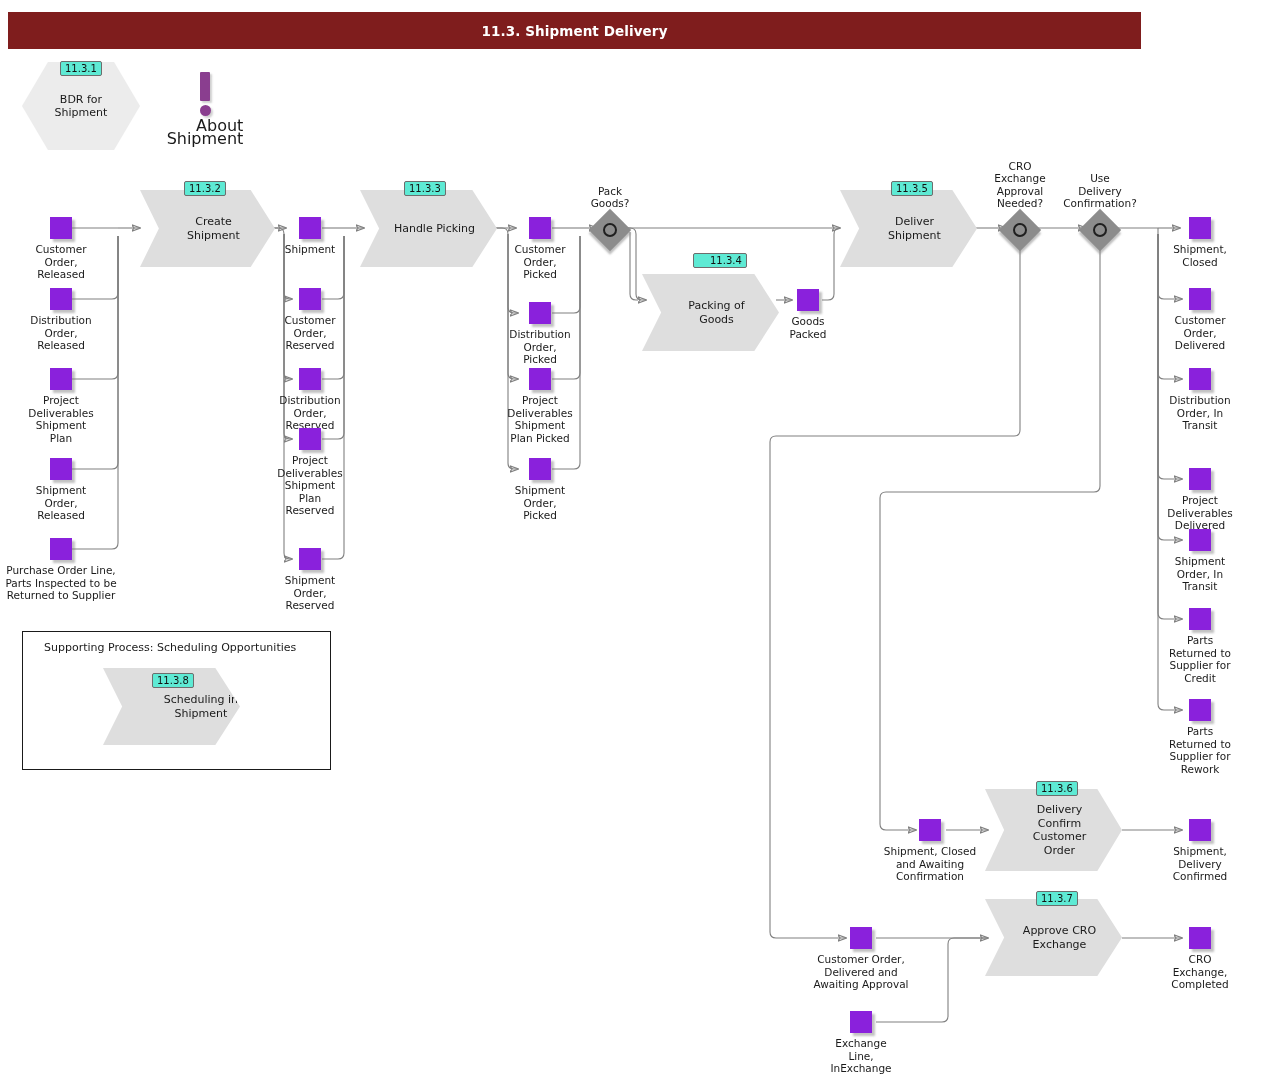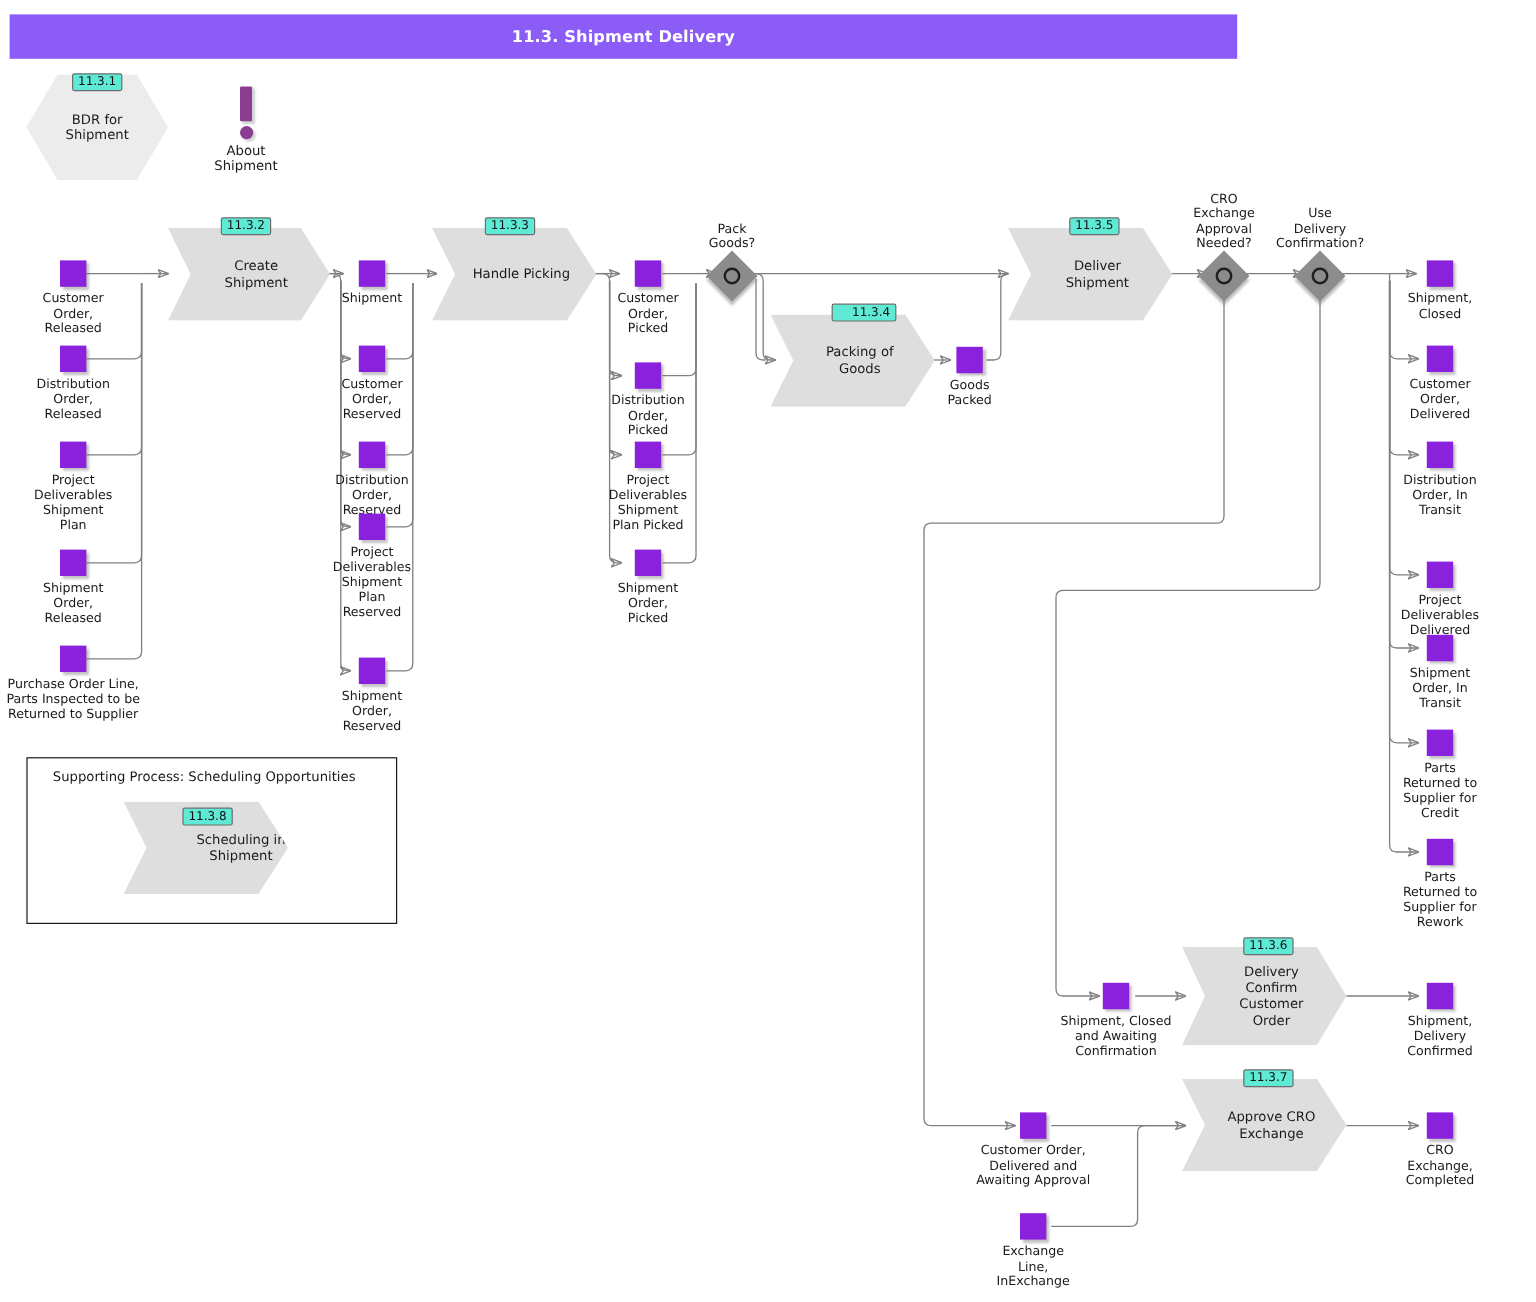--- a/index.html
+++ b/index.html
@@ -11,22 +11,22 @@
     font-family: "DejaVu Sans", sans-serif;
     position: relative;
     overflow: hidden;
   }
   #canvas { position: absolute; left: 0; top: 0; width: 1280px; height: 1085px; }
 
   
   .titlebar {
     position: absolute;
     left: 8px; top: 12px;
-    width: 1023px; height: 37px;
-    background: #8b5cf6;
+    width: 1133px; height: 37px;
+    background: #7f1d1d;
     color: #ffffff;
     font-size: 13.5px;
     font-weight: bold;
     display: flex; align-items: center; justify-content: center;
     letter-spacing: 0.1px;
   }
 
   
   .state { position: absolute; width: 0; height: 0; }
   .state .sq {
@@ -129,22 +129,22 @@
   }
   .annot .dot {
     position: absolute; left: -5.5px; top: -13px;
     width: 11px; height: 11px; border-radius: 50%;
     background: #8A3E8F;
     box-shadow: 2px 2px 2px rgba(150,150,150,0.45);
   }
   .annot .alabel {
     position: absolute; top: 2px; left: 50%;
     transform: translateX(-50%);
-    white-space: nowrap; text-align: center;
-    font-size: 11px; color: #1a1a1a; line-height: 12.6px;
+    white-space: nowrap; text-align: right;
+    font-size: 16px; color: #1a1a1a; line-height: 12.6px;
   }
 
   
   .frame {
     position: absolute;
     border: 1.4px solid #1a1a1a;
     background: transparent;
   }
   .frame-title {
     position: absolute;
@@ -319,21 +319,21 @@
     <div class="sq"></div>
     <div class="cap ml">Shipment<br>Order,<br>Picked</div>
   </div>
 
   <div class="gw" style="left:610px; top:230px;">
     <div class="dia"></div>
     <div class="ring"></div>
     <div class="glabel ml">Pack<br>Goods?</div>
   </div>
 
-  <div class="proc" style="left:642px; top:262px; width:137px; height:77px;">
+  <div class="proc" style="left:642px; top:274px; width:137px; height:77px;">
     <span class="ptxt ml">Packing of<br>Goods</span>
   </div>
   <div class="tag" style="left:693px; top:253px;padding-left:16px;">11.3.4</div>
 
   <div class="state" style="left:808px; top:300px;">
     <div class="sq"></div>
     <div class="cap ml">Goods<br>Packed</div>
   </div>
 
   <div class="proc" style="left:840px; top:190px; width:137px; height:77px;">

